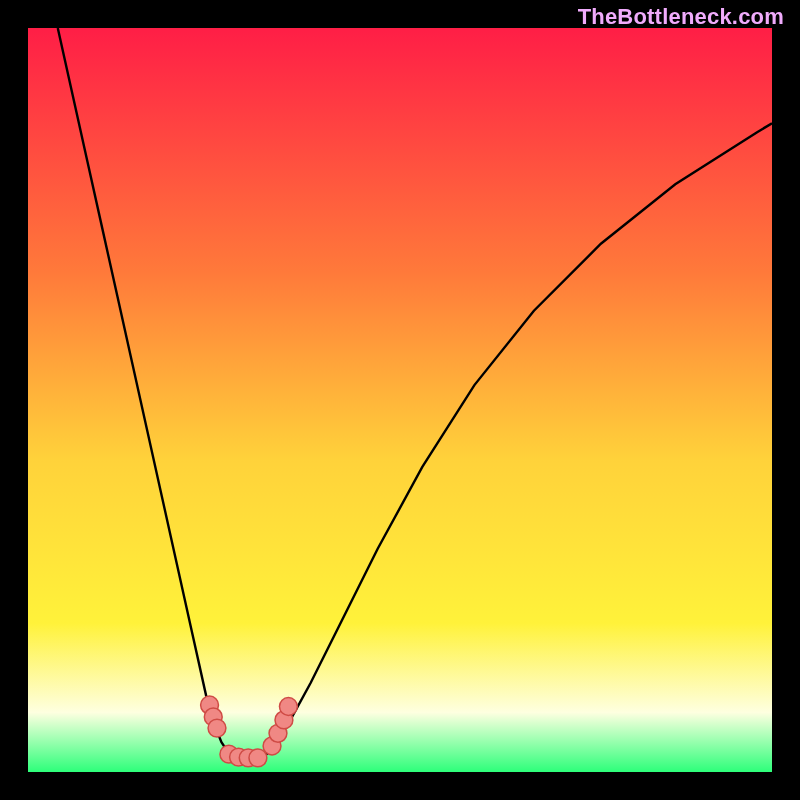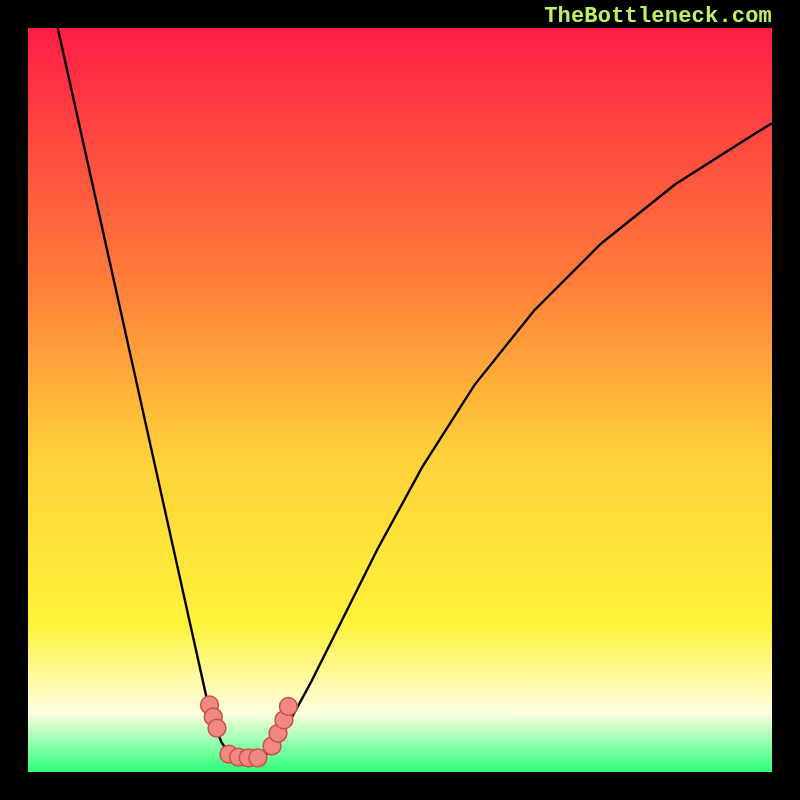--- a/index.html
+++ b/index.html
@@ -23,27 +23,26 @@
     position: absolute;
     left: 28px;
     top: 28px;
     width: 744px;
     height: 744px;
     overflow: hidden;
   }
   .watermark {
     position: absolute;
     top: 4px;
-    right: 28px;
+    right: 16px;
     font-size: 22px;
     font-weight: 600;
-    color: #bef264;
+    color: #f0abfc;
     letter-spacing: 0.2px;
     user-select: none;
-    font-family: Liberation Mono, monospace;
   }
   svg { display: block; }
 </style>
 </head>
 <body>
 
 <div class="frame">
   <div class="watermark">TheBottleneck.com</div>
 
   <div class="plot">

